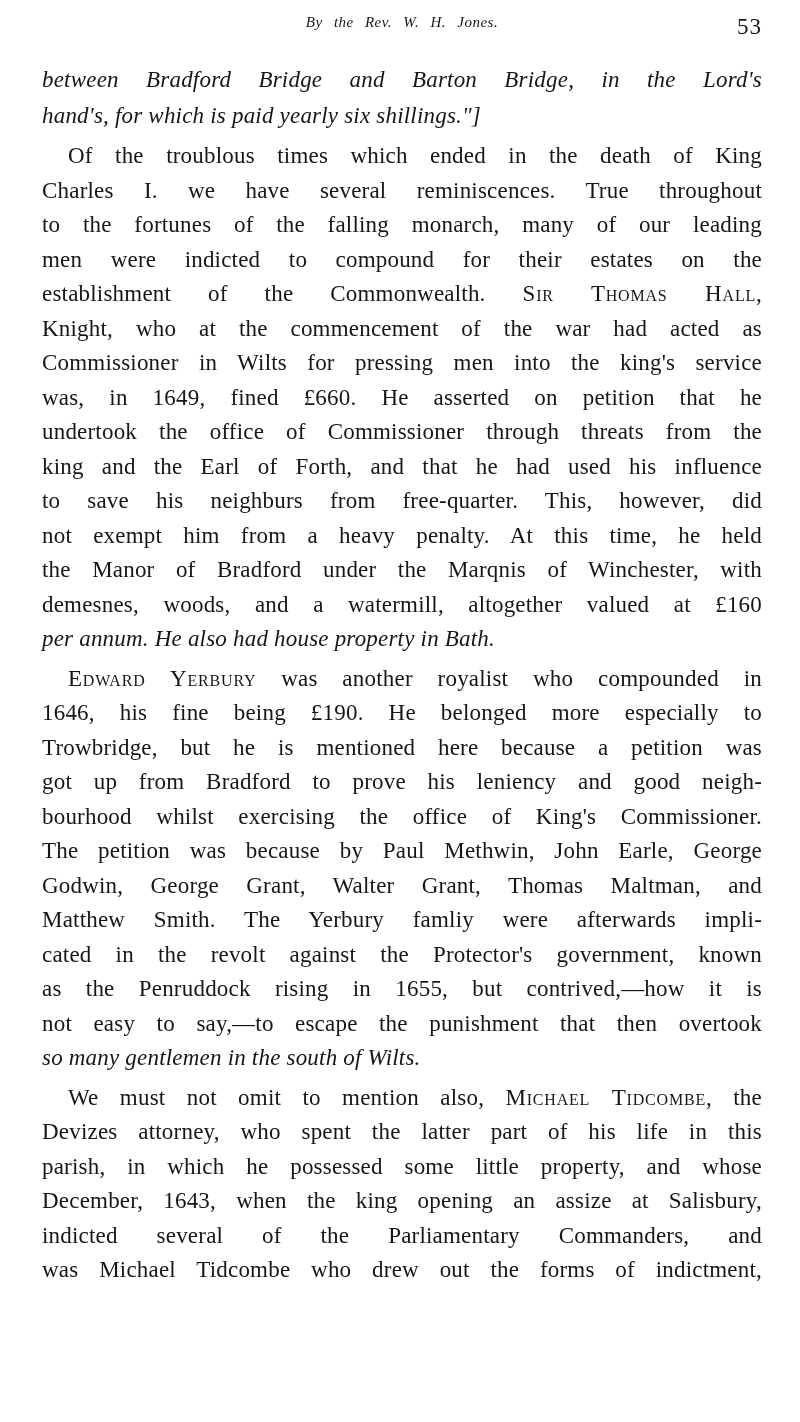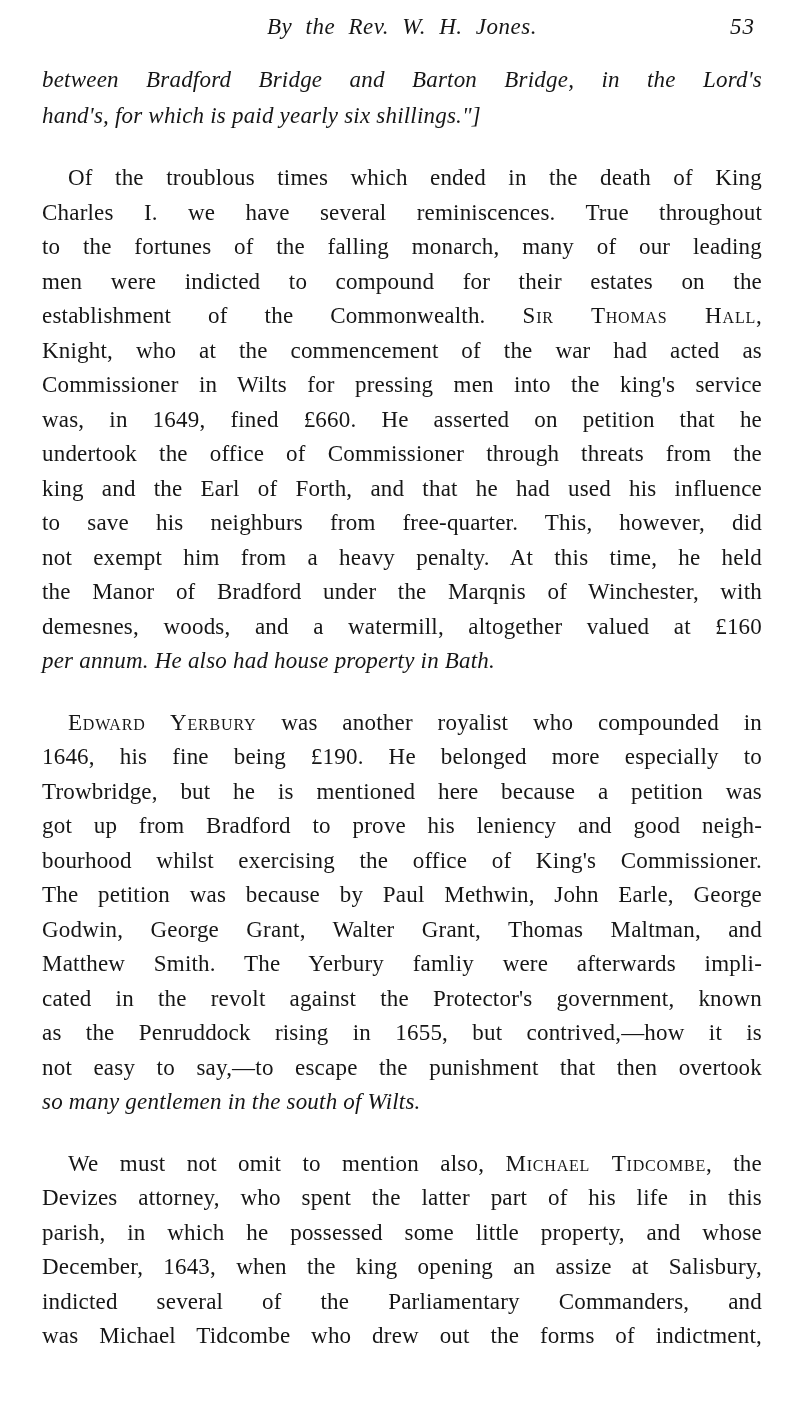--- a/index.html
+++ b/index.html
@@ -18,49 +18,48 @@
     padding: 14px 38px 0 42px; 
   }
   .header {
     position: relative;
     height: 34px;
     margin-bottom: 14px;
   }
   .running-title {
     text-align: center;
     font-style: italic;
-    font-size: 23px;
+    font-size: 15px;
     word-spacing: 7px;
     letter-spacing: 0.5px;
   }
   .page-num {
     position: absolute;
-    right: 7px;
+    right: 0;
     top: 0;
     font-size: 23px;
     letter-spacing: 1px;
-    font-style: italic;
   }
   .line {
     font-size: 23px;
     line-height: 34.5px;
     letter-spacing: 0.2px;
     text-align: justify;
     text-align-last: justify;
   }
   .line.end {
     text-align-last: left;
     font-style: italic;
   }
   .quote .line {
     font-style: italic;
     line-height: 36px;
   }
   .para {
-    margin-top: 27px;
+    margin-top: 5px;
   }
   .first {
     padding-left: 26px;
   }
   .sc {
     font-variant: small-caps;
     letter-spacing: 0.8px;
     font-family: Liberation Serif, serif;
   }
 </style>

